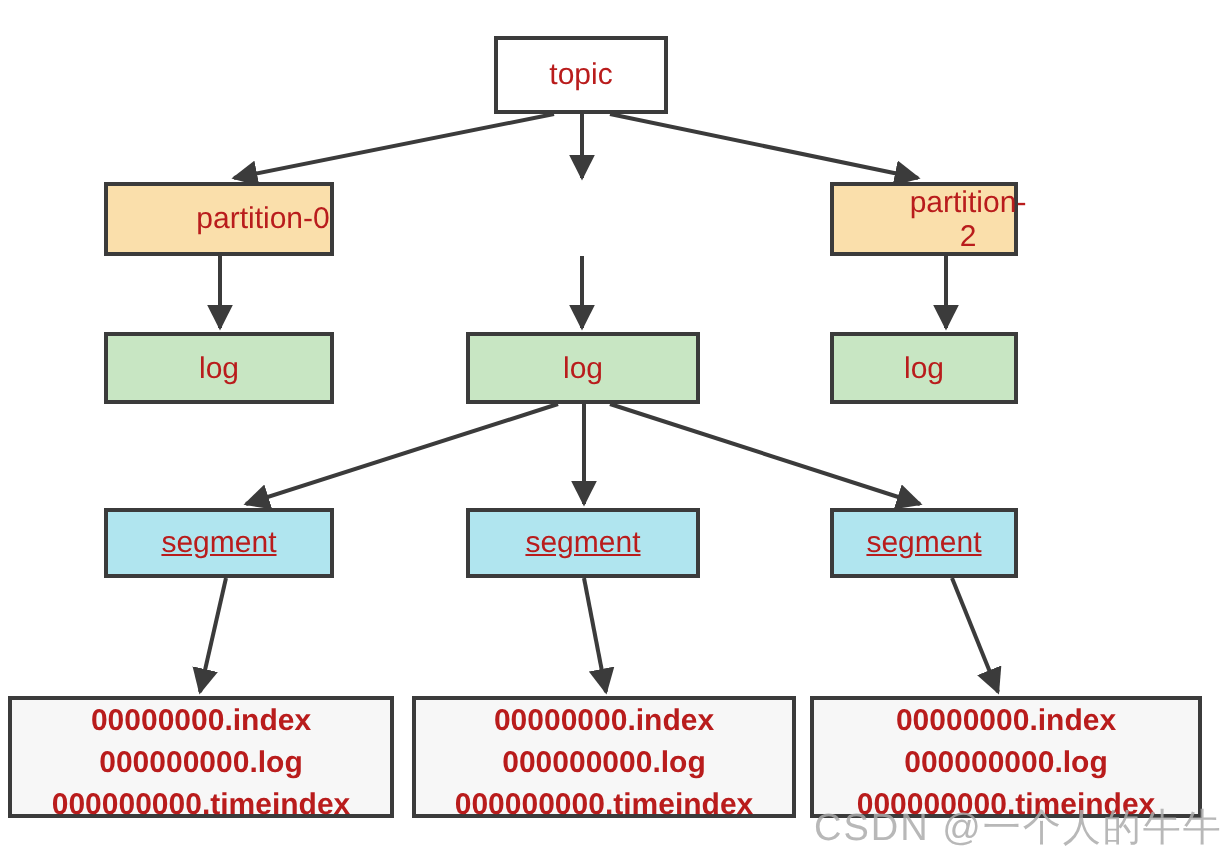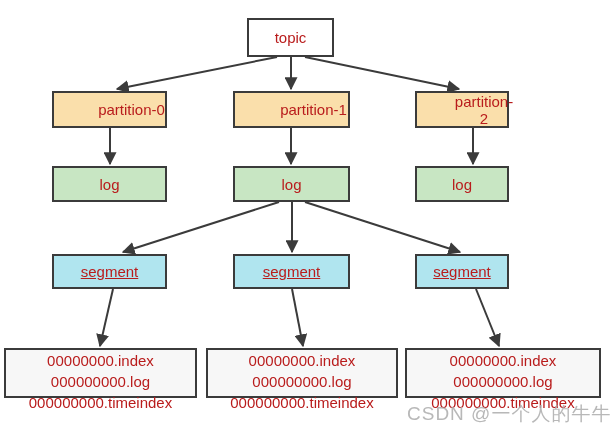--- a/index.html
+++ b/index.html
@@ -37,26 +37,27 @@
   }
   .topic-box   { left: 247px; top: 18px;  width: 87px;  height: 39px; background: var(--topic-fill, #ffffff); }
   .col-l { left: 52px;  width: 115px; }
   .col-m { left: 233px; width: 117px; }
   .col-r { left: 415px; width: 94px; }
   .row-partition { top: 91px;  height: 37px; background: var(--partition-fill, #fadfab); padding-left: 44px; }
   .row-log       { top: 166px; height: 36px; background: var(--log-fill, #c8e6c3); }
   .row-segment   { top: 254px; height: 35px; background: var(--segment-fill, #b0e5ef); text-decoration: underline; }
   .file-box {
     top: 348px;
-    height: 50px;
+    height: 61px;
     background: var(--file-fill, #f7f7f7);
     flex-direction: column;
     justify-content: flex-start;
     font-size: 15px;
     line-height: 21px;
+    font-weight: bold;
   }
   .file-0 { left: 4px;   width: 193px; }
   .file-1 { left: 206px; width: 192px; }
   .file-2 { left: 405px; width: 196px; }
   .watermark {
     position: absolute;
     left: 407px;
     top: 401px;
     font-size: 19px;
     color: rgba(172, 172, 172, 0.85);
@@ -91,23 +92,20 @@
     <line x1="476" y1="289" x2="499" y2="346" marker-end="url(#ah)"></line>
   </svg>
 
   <div class="box topic-box">
     <span>topic</span>
   </div>
 
   <div class="box col-l row-partition">
     <span>partition-0</span>
   </div>
-  <div class="box col-m row-partition">
-    <span>partition-1</span>
-  </div>
   <div class="box col-r row-partition">
     <span>partition-2</span>
   </div>
 
   <div class="box col-l row-log">
     <span>log</span>
   </div>
   <div class="box col-m row-log">
     <span>log</span>
   </div>

